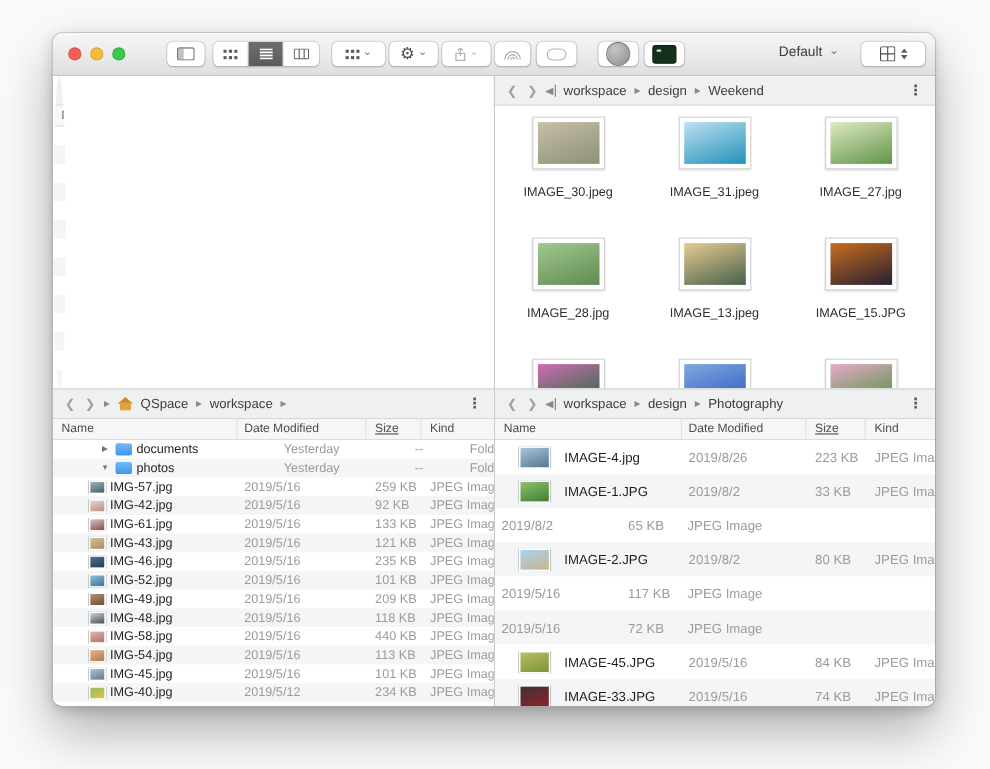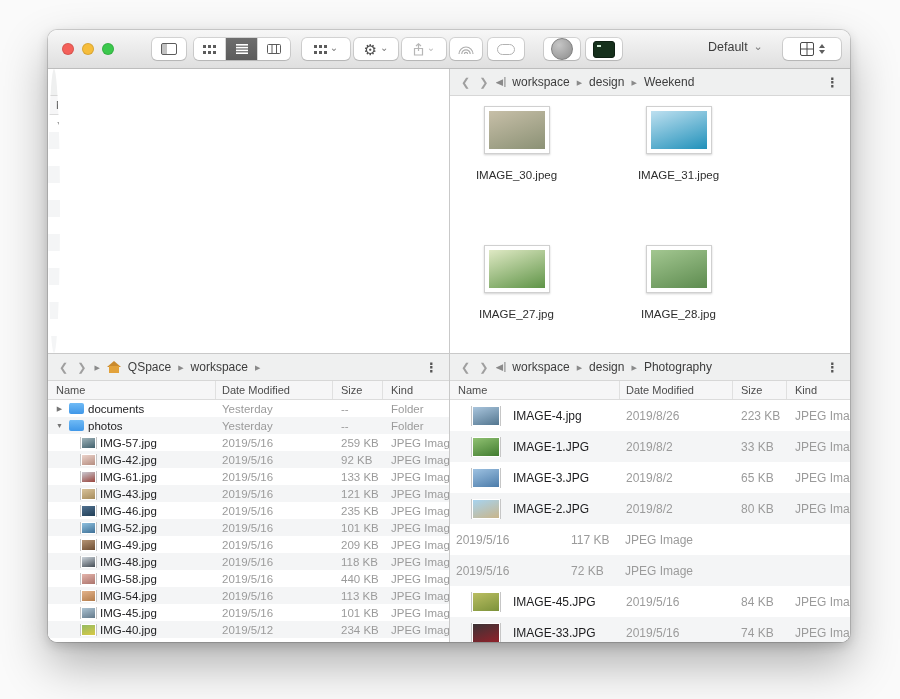--- a/index.html
+++ b/index.html
@@ -50,50 +50,50 @@
   .crumb{white-space:nowrap;text-align:right;}
   .menu{margin-left:auto;font-size:13px;color:#555;padding:0 3px;font-weight:bold;}
   .home{width:14px;height:12px;position:relative;flex:none;}
   .home i{position:absolute;left:2px;top:5px;width:10px;height:7px;background:#e2a23b;}
   .home::before{content:"";position:absolute;left:0;top:0;width:0;height:0;border-left:7px solid transparent;border-right:7px solid transparent;border-bottom:6px solid #c98a2e;}
   
   .lhdr{height:18px;display:flex;align-items:center;background:#f6f6f7;border-bottom:1px solid #dcdcdc;font-size:11px;color:#4c4c4c;}
   .hc{box-sizing:border-box;border-right:1px solid #e0e0e0;height:100%;display:flex;align-items:center;}
   .hn{flex:0 0 168px;padding-left:8px;}
   .hd{flex:0 0 117px;padding-left:6px;}
-  .hs{flex:0 0 50px;padding-left:8px;}
+  .hs{flex:0 0 50px;padding-left:8px;text-decoration:underline;}
   .hk{flex:1;padding-left:8px;border-right:0;}
   .br .hn{flex:0 0 170px;}.br .hd{flex:0 0 113px;}.br .hs{flex:0 0 54px;}
   
   .rows{flex:1;overflow:hidden;}
   .r{display:flex;align-items:center;height:17px;font-size:11.5px;color:#9b9b9b;}
   .rows .r:nth-child(even){background:#f4f5f6;}
   .cn{flex:0 0 168px;display:flex;align-items:center;gap:4px;box-sizing:border-box;overflow:hidden;}
-  .lv0 .cn{padding-left:6px;}.lv1 .cn{padding-left:24px;}.lv2 .cn{padding-left:42px;}.lv1f .cn{padding-left:33px;}
+  .lv0 .cn{padding-left:6px;margin-left:36px;}.lv1 .cn{padding-left:24px;}.lv2 .cn{padding-left:42px;}.lv1f .cn{padding-left:33px;}
   .cd{flex:0 0 117px;padding-left:6px;box-sizing:border-box;}
   .cs{flex:0 0 50px;padding-left:8px;box-sizing:border-box;white-space:nowrap;}
   .ck{flex:1;padding-left:8px;box-sizing:border-box;white-space:nowrap;overflow:hidden;}
   .nm{color:#1d1d1f;white-space:nowrap;overflow:hidden;}
   .disc{width:11px;flex:none;font-size:7px;color:#757575;text-align:center;line-height:1;}
   .disc.open::before{content:"▼";}
   .disc.cl::before{content:"▶";}
   .fold{width:15px;height:11px;flex:none;background:linear-gradient(#6fbaf5,#3f97e8);border-radius:2px;position:relative;}
   .fold::before{content:"";position:absolute;top:-2px;left:1px;width:6px;height:3px;background:#6fbaf5;border-radius:1px 1px 0 0;}
   .ft{width:13px;height:10px;flex:none;border:1px solid #fff;box-shadow:0 0 0 1px #c6c6c6;}
   
   .r2{display:flex;align-items:center;height:31px;font-size:12px;color:#9b9b9b;}
   .rows .r2:nth-child(even){background:#f4f5f6;}
   .cn2{flex:0 0 170px;display:flex;align-items:center;gap:13px;box-sizing:border-box;padding-left:22px;overflow:hidden;}
   .cd2{flex:0 0 113px;padding-left:6px;box-sizing:border-box;}
   .cs2{flex:0 0 54px;padding-left:8px;box-sizing:border-box;white-space:nowrap;}
   .ck2{flex:1;padding-left:8px;box-sizing:border-box;white-space:nowrap;overflow:hidden;}
   .ft2{width:26px;height:18px;flex:none;border:1px solid #fff;box-shadow:0 0 0 1px #c6c6c6;}
   .ft2.portrait{width:14px;}
   
-  .grid{height:258px;display:flex;flex-wrap:wrap;align-content:flex-start;padding-top:10px;overflow:hidden;gap:29px;}
+  .grid{height:258px;display:flex;flex-wrap:wrap;align-content:flex-start;padding-top:10px;overflow:hidden;}
   .gcell{width:133px;height:110px;display:flex;flex-direction:column;align-items:center;}
   .gframe{width:64px;height:46px;background:#fff;border:1px solid #d0d0d0;box-shadow:0 1px 2px rgba(0,0,0,.18);display:flex;align-items:center;justify-content:center;}
   .gimg{width:56px;height:38px;}
   .glabel{margin-top:15px;font-size:11.5px;color:#2e2e2e;white-space:nowrap;}
 </style>
 </head>
 <body>
 
 <div class="stage">
 <div class="window">
@@ -525,24 +525,20 @@
           <div class="r2">
                 <span class="cn2">
                   <i class="ft2" style="background: linear-gradient(160deg, rgb(144, 193, 114), rgb(65, 124, 48));"></i>
                   <span class="nm">IMAGE-1.JPG</span>
                 </span>
                 <span class="cd2">2019/8/2</span>
                 <span class="cs2">33 KB</span>
                 <span class="ck2">JPEG Image</span>
               </div>
           <div class="r2">
-                <span class="cn2">
-                  <i class="ft2" style="background: linear-gradient(160deg, rgb(157, 193, 225), rgb(76, 124, 170));"></i>
-                  <span class="nm">IMAGE-3.JPG</span>
-                </span>
                 <span class="cd2">2019/8/2</span>
                 <span class="cs2">65 KB</span>
                 <span class="ck2">JPEG Image</span>
               </div>
           <div class="r2">
                 <span class="cn2">
                   <i class="ft2" style="background: linear-gradient(160deg, rgb(167, 211, 239), rgb(201, 181, 138));"></i>
                   <span class="nm">IMAGE-2.JPG</span>
                 </span>
                 <span class="cd2">2019/8/2</span>

